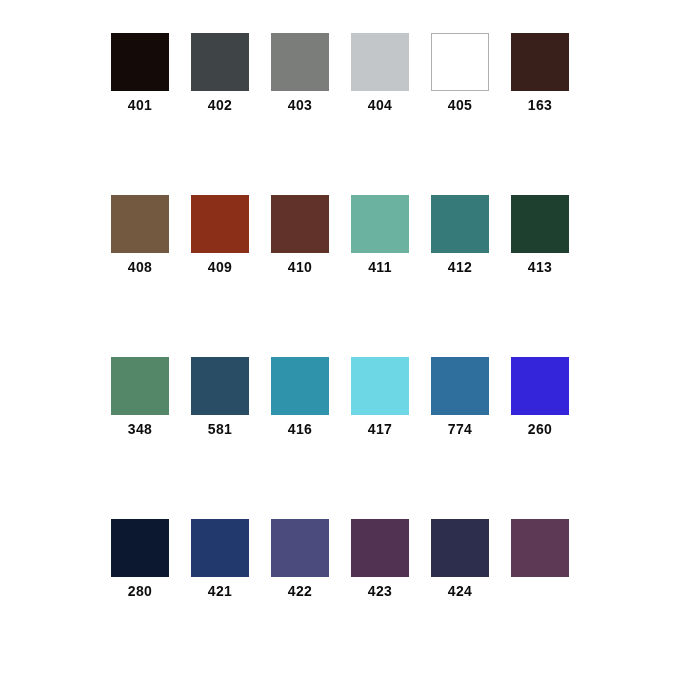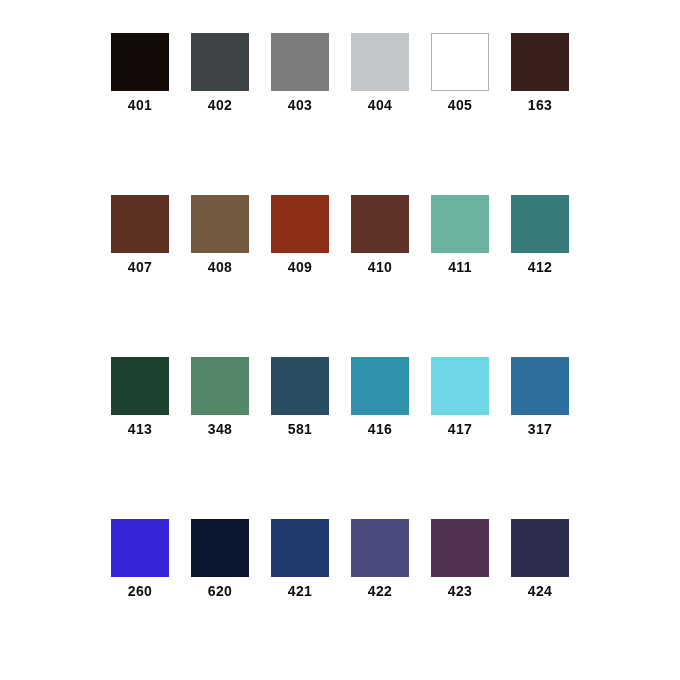--- a/index.html
+++ b/index.html
@@ -81,24 +81,20 @@
       </div>
       <div class="swatch-cell">
         <div class="swatch-chip bordered" style="background-color: rgb(255, 255, 255);"></div>
         <div class="swatch-label">405</div>
       </div>
       <div class="swatch-cell">
         <div class="swatch-chip" style="background-color: rgb(58, 32, 26);"></div>
         <div class="swatch-label">163</div>
       </div>
       <div class="swatch-cell">
-        <div class="swatch-chip" style="background-color: rgb(92, 48, 34);"></div>
-        <div class="swatch-label">407</div>
-      </div>
-      <div class="swatch-cell">
         <div class="swatch-chip" style="background-color: rgb(114, 89, 63);"></div>
         <div class="swatch-label">408</div>
       </div>
       <div class="swatch-cell">
         <div class="swatch-chip" style="background-color: rgb(140, 47, 24);"></div>
         <div class="swatch-label">409</div>
       </div>
       <div class="swatch-cell">
         <div class="swatch-chip" style="background-color: rgb(96, 50, 41);"></div>
         <div class="swatch-label">410</div>
@@ -126,29 +122,29 @@
       <div class="swatch-cell">
         <div class="swatch-chip" style="background-color: rgb(47, 147, 171);"></div>
         <div class="swatch-label">416</div>
       </div>
       <div class="swatch-cell">
         <div class="swatch-chip" style="background-color: rgb(110, 215, 230);"></div>
         <div class="swatch-label">417</div>
       </div>
       <div class="swatch-cell">
         <div class="swatch-chip" style="background-color: rgb(47, 111, 158);"></div>
-        <div class="swatch-label">317</div>
+        <div class="swatch-label">774</div>
       </div>
       <div class="swatch-cell">
         <div class="swatch-chip" style="background-color: rgb(52, 37, 219);"></div>
         <div class="swatch-label">260</div>
       </div>
       <div class="swatch-cell">
         <div class="swatch-chip" style="background-color: rgb(12, 23, 48);"></div>
-        <div class="swatch-label">620</div>
+        <div class="swatch-label">280</div>
       </div>
       <div class="swatch-cell">
         <div class="swatch-chip" style="background-color: rgb(34, 57, 110);"></div>
         <div class="swatch-label">421</div>
       </div>
       <div class="swatch-cell">
         <div class="swatch-chip" style="background-color: rgb(76, 75, 126);"></div>
         <div class="swatch-label">422</div>
       </div>
       <div class="swatch-cell">

